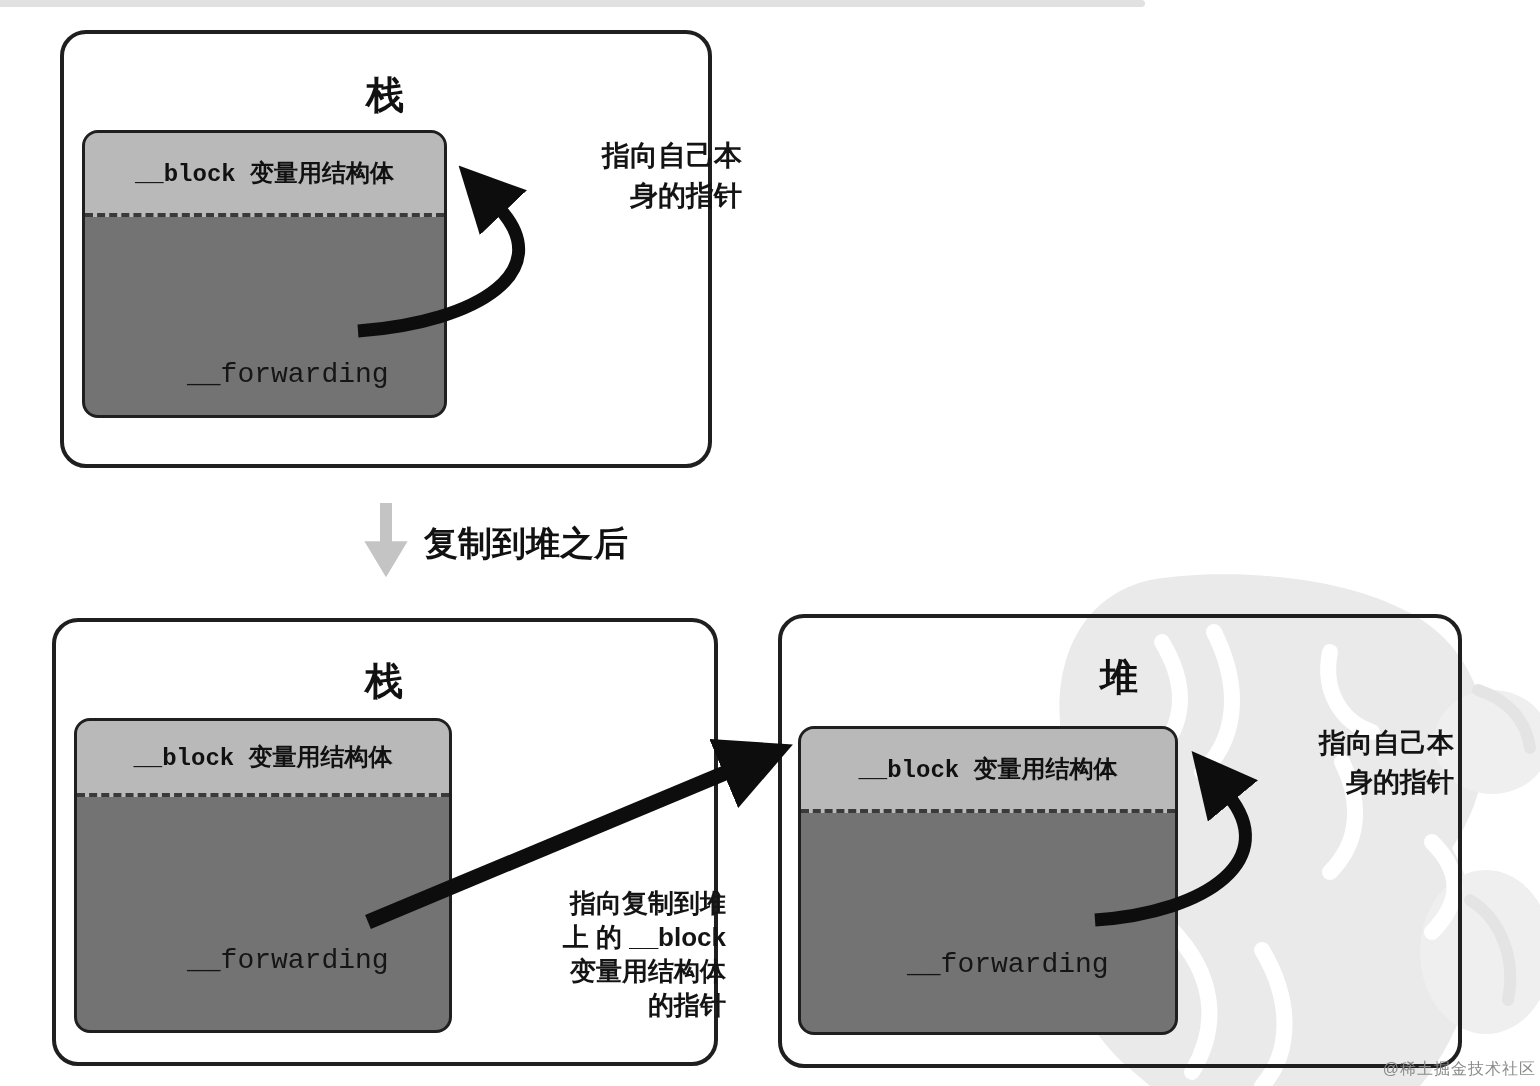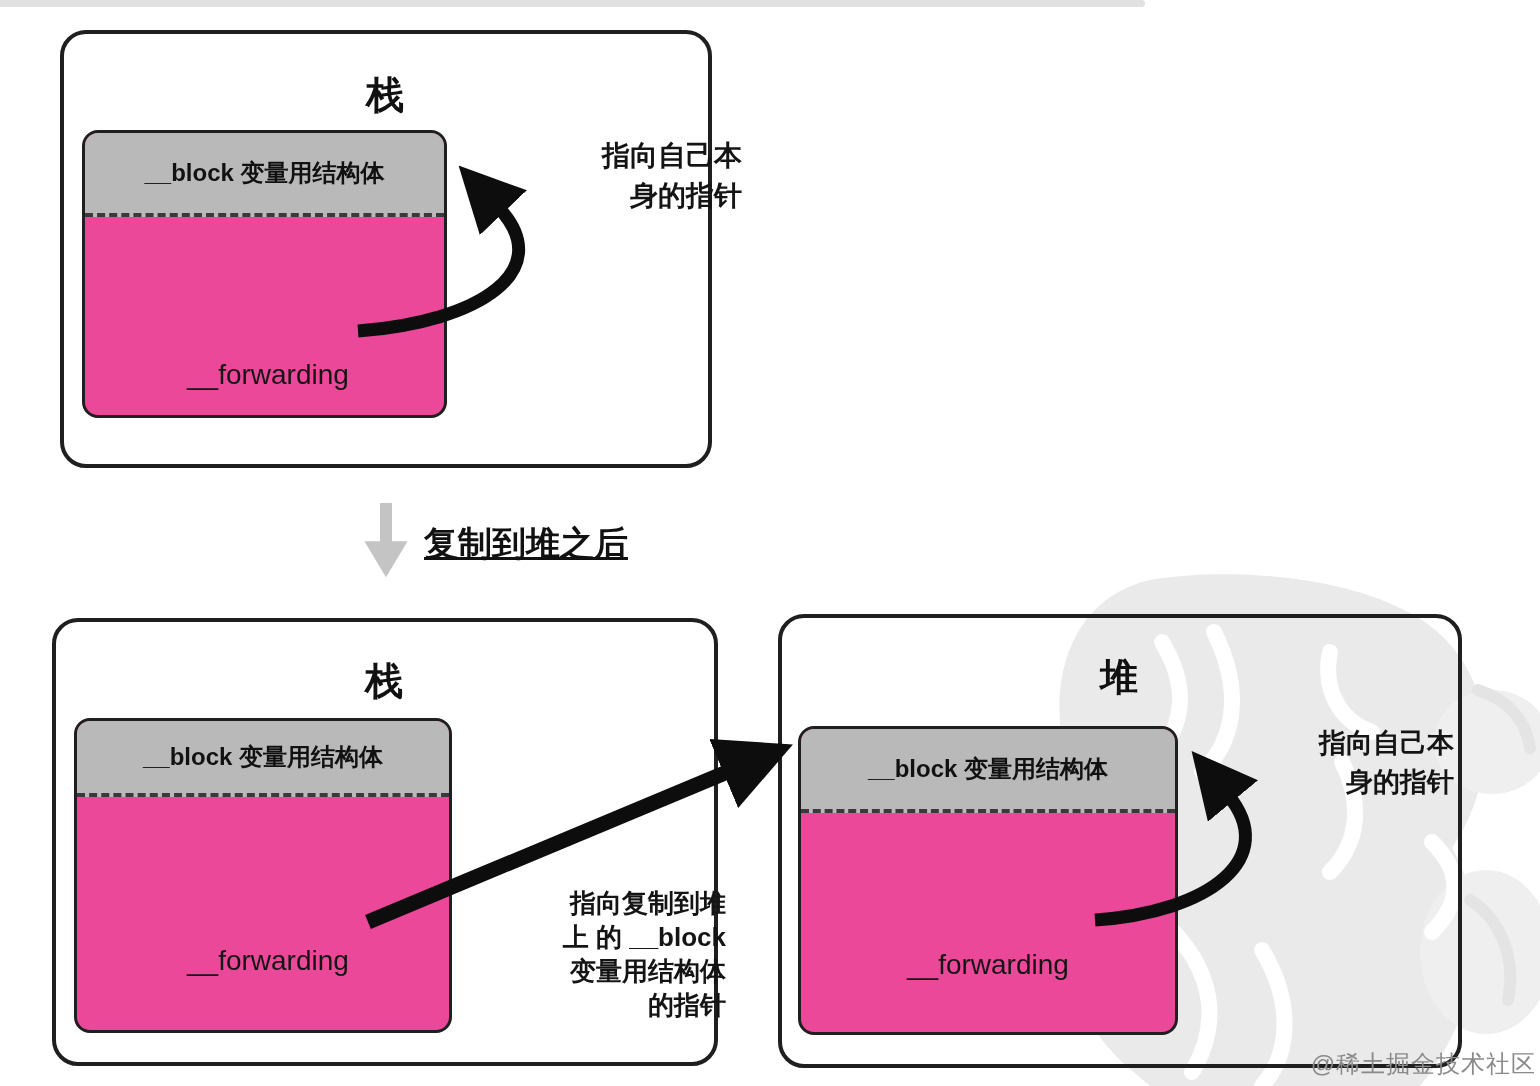--- a/index.html
+++ b/index.html
@@ -11,39 +11,39 @@
   .z0{z-index:0}.z1{z-index:1}.z2{z-index:2}.z3{z-index:3}.z4{z-index:4}
 
   .outer-box{
     position:absolute;border:4px solid #1f1f1f;border-radius:26px;background:transparent;
   }
   .box-title{
     position:absolute;left:0;width:100%;text-align:center;
     font-size:38px;font-weight:bold;color:#111;letter-spacing:2px;
   }
   .struct-box{
-    position:absolute;background:#ec4899;border:3px solid #1f1f1f;border-radius:16px;overflow:hidden;
+    position:absolute;background:#737373;border:3px solid #1f1f1f;border-radius:16px;overflow:hidden;font-family:Liberation Mono, monospace;
   }
   .struct-header{
     position:absolute;left:0;top:0;width:100%;
     background:#b9b9b9;border-bottom:4px dashed #3a3a3a;
     display:flex;align-items:center;justify-content:center;
     font-size:24px;font-weight:bold;color:#111;box-sizing:border-box;
   }
   .struct-field{
     position:absolute;font-size:28px;color:#151515;font-weight:normal;white-space:nowrap;margin-top:44px;
   }
   .note{
     position:absolute;font-weight:bold;color:#141414;white-space:pre-line;text-align:right;
   }
   .transition-label{
-    position:absolute;font-size:34px;font-weight:bold;color:#111;white-space:nowrap;text-decoration:underline;
+    position:absolute;font-size:34px;font-weight:bold;color:#111;white-space:nowrap;
   }
   .credit{
-    position:absolute;right:4px;bottom:6px;font-size:24px;color:#8a8a8a;letter-spacing:1px;
+    position:absolute;right:4px;bottom:6px;font-size:16px;color:#8a8a8a;letter-spacing:1px;
   }
   .scan-strip{
     position:absolute;left:0;top:0;width:1145px;height:7px;background:#d9d9d9;border-radius:0 4px 4px 0;opacity:.8;
   }
 </style>
 </head>
 <body>
 
 <div class="canvas">
 

